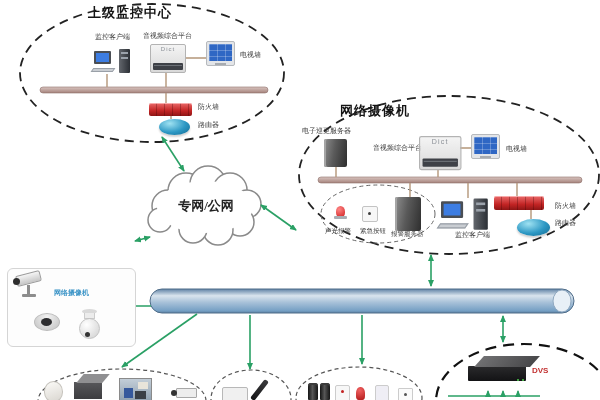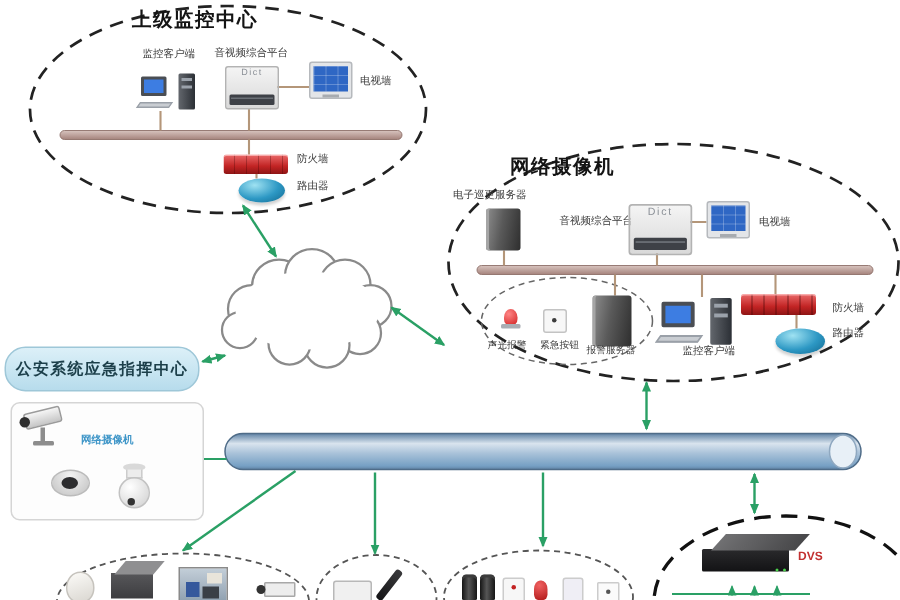--- a/index.html
+++ b/index.html
@@ -274,23 +274,21 @@
         <i></i>
       </div>
   </div>
   <span class="lbl" style="left:455px;top:231px;">监控客户端</span>
 
   <div class="dev fw" style="left:494px;top:196px;width:50px;height:14px;"></div>
   <span class="lbl" style="left:555px;top:202px;">防火墙</span>
   <div class="dev rt" style="left:517px;top:219px;width:33px;height:17px;"></div>
   <span class="lbl" style="left:555px;top:219px;">路由器</span>
 
-  <div class="cmdbox">
-    <span>公安系统应急指挥中心</span>
-  </div>
+  <span class="cloudtxt">专网/公网</span>
 
   <div class="cambox"></div>
   <span class="camlbl">网络摄像机</span>
   <div class="dev cam1" style="left:12px;top:270px;">
     <div class="body"></div>
     <div class="lens"></div>
     <div class="brk"></div>
     <div class="foot"></div>
   </div>
   <div class="dev dome" style="left:34px;top:313px;">

